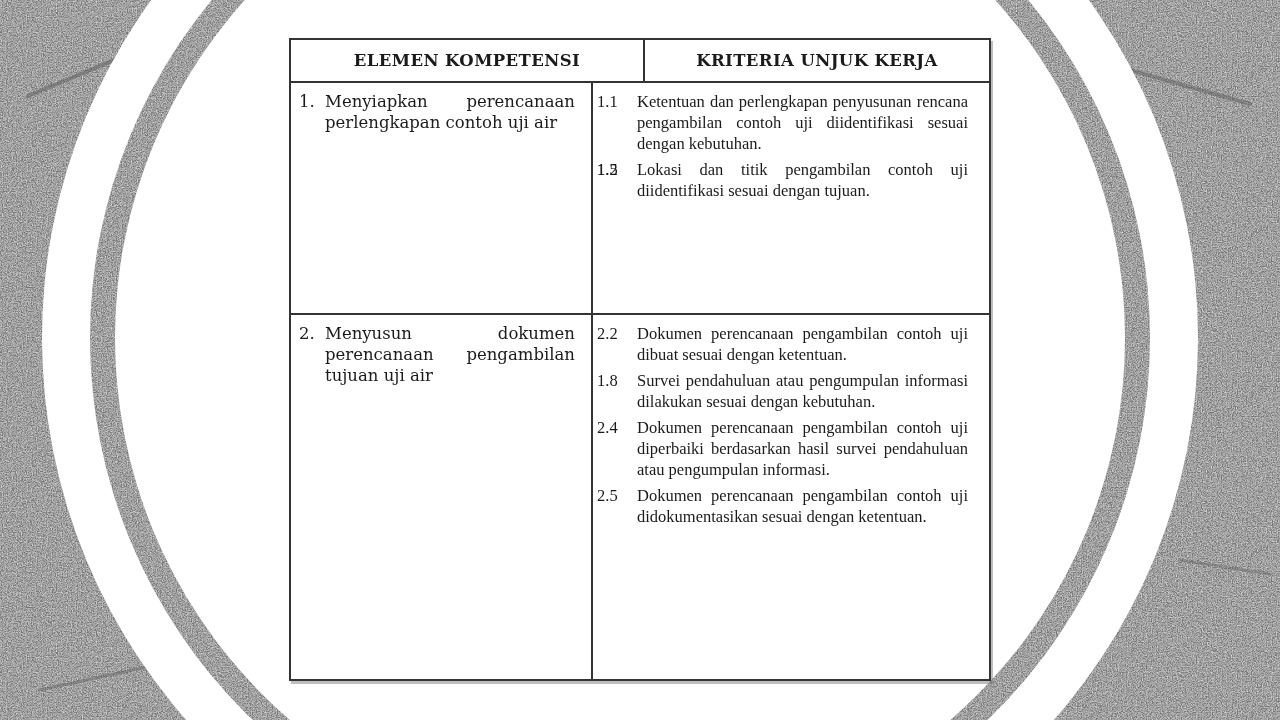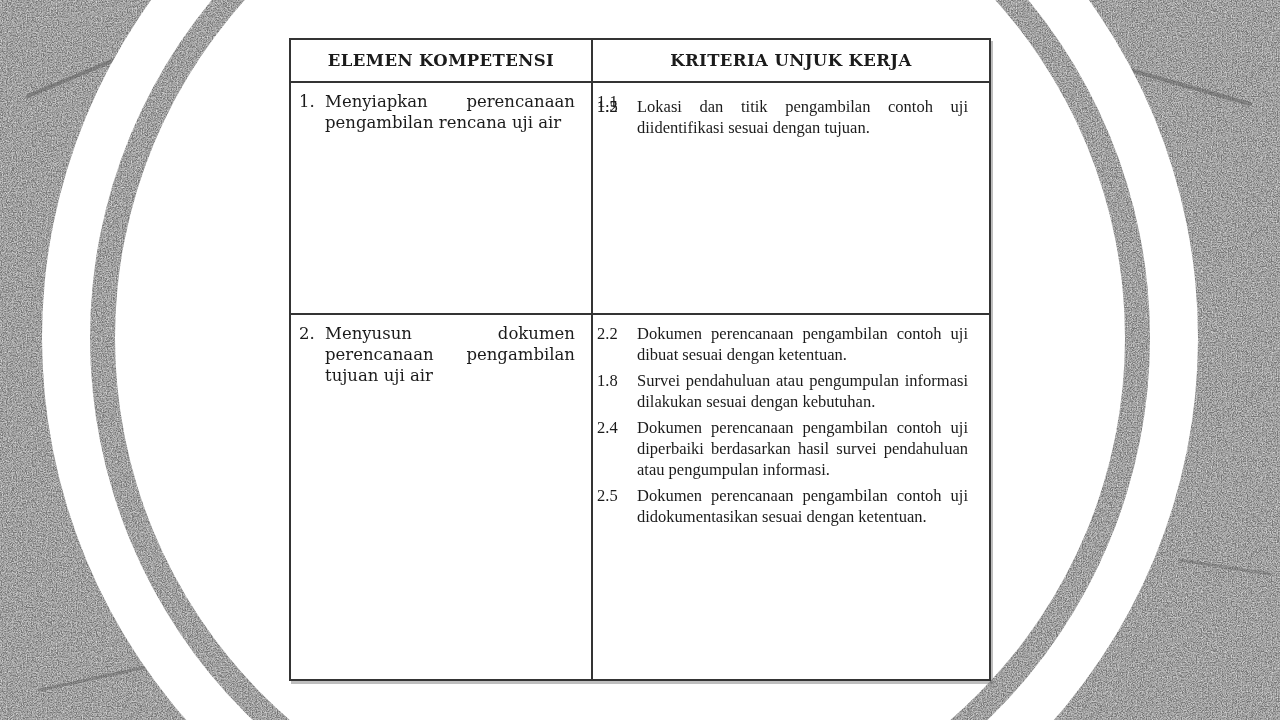--- a/index.html
+++ b/index.html
@@ -28,21 +28,21 @@
     height: 41px;
     border-bottom: 2px solid #343434;
   }
   .th {
     display: flex; align-items: center; justify-content: center;
     font-weight: bold;
     font-size: 16.5px;
     letter-spacing: 0.4px;
     box-sizing: border-box;
   }
-  .th-left  { width: 302px; border-right: 2px solid #343434; }
+  .th-left  { width: 354px; border-right: 2px solid #343434; }
   .th-right { flex: 1; }
 
   #tbody {
     display: flex; flex-direction: column;
     height: calc(100% - 43px);
   }
   .tr { display: flex; min-height: 0; }
   .tr:first-child { height: 230px; flex: none; border-bottom: 2px solid #343434; }
   .tr:last-child  { flex: 1; }
 
@@ -111,26 +111,27 @@
   <div id="doc-table">
     <div class="thead">
       <div class="th th-left">ELEMEN KOMPETENSI</div>
       <div class="th th-right">KRITERIA UNJUK KERJA</div>
     </div>
     <div id="tbody">
         <div class="tr">
           <div class="td td-left">
             <div class="el-item">
               <div class="el-num">1.</div>
-              <div class="el-text">Menyiapkan perencanaan pengambilan rencana uji air</div>
+              <div class="el-text">Menyiapkan perencanaan perlengkapan contoh uji air</div>
             </div>
           </div>
           <div class="td td-right">
             <div class="kr-item">
               <div class="kr-num">1.1</div>
+              <div class="kr-text">Ketentuan dan perlengkapan penyusunan rencana pengambilan contoh uji diidentifikasi sesuai dengan kebutuhan.</div>
             </div>
             <div class="kr-item">
               <div class="kr-num">1.2</div>
             </div>
             <div class="kr-item">
               <div class="kr-num">1.5</div>
               <div class="kr-text">Lokasi dan titik pengambilan contoh uji diidentifikasi sesuai dengan tujuan.</div>
             </div>
           </div>
         </div>

